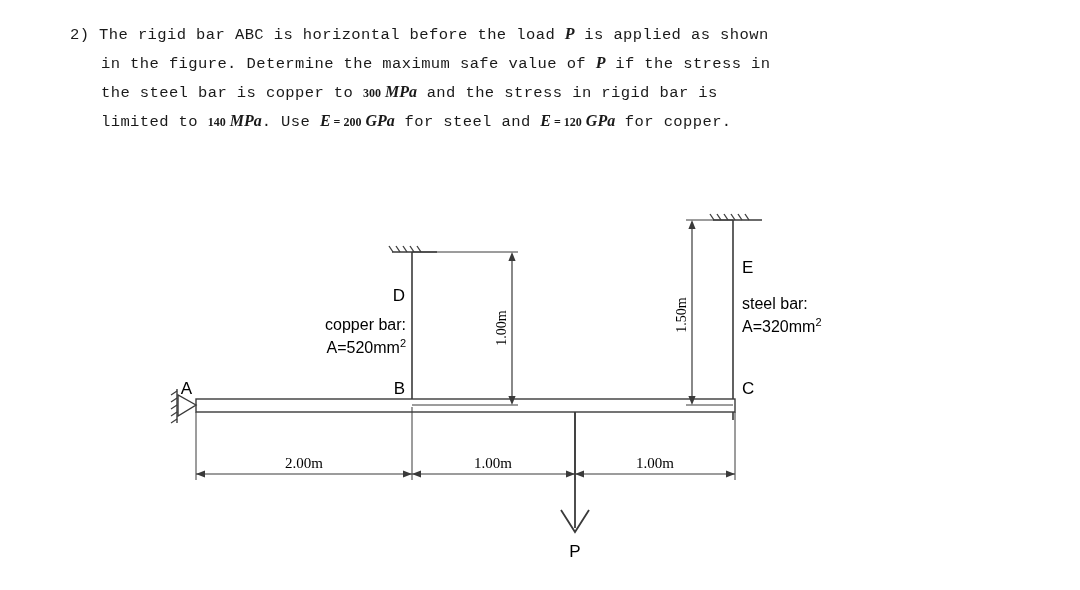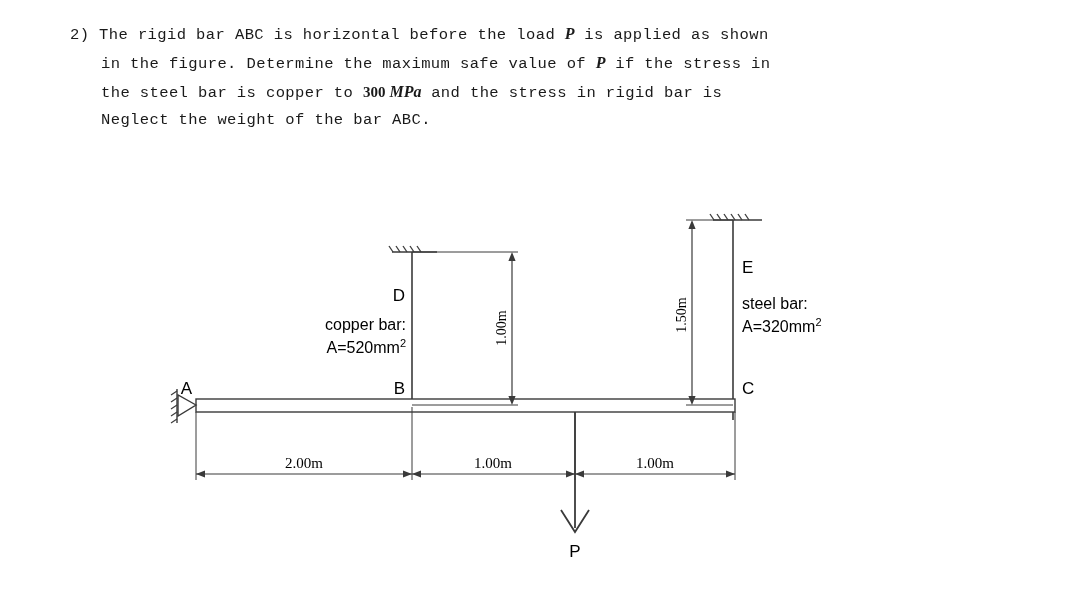--- a/index.html
+++ b/index.html
@@ -38,21 +38,21 @@
     font-family: "Liberation Serif", "DejaVu Serif", serif;
     font-style: italic;
     font-weight: bold;
     font-size: 16px;
     letter-spacing: 0;
   }
   .mathnum {
     font-family: "Liberation Serif", "DejaVu Serif", serif;
     font-weight: bold;
     font-style: normal;
-    font-size: 15px;
+    font-size: 12px;
     letter-spacing: 0;
     margin-top: 40px;
   }
 
   
   #figure {
     position: absolute;
     left: 0;
     top: 180px;
     width: 1080px;
@@ -88,21 +88,21 @@
 </style>
 </head>
 <body>
 
 <div id="page">
 
   <div id="problem-text">
       <div class="line"><span>2) </span><span>The rigid bar ABC is horizontal before the load </span><span class="mathit">P</span><span> is applied as shown</span></div>
       <div class="line indent"><span>in the figure. Determine the maximum safe value of </span><span class="mathit">P</span><span> if the stress in</span></div>
       <div class="line indent"><span>the steel bar is copper to </span><span class="mathnum">300</span><span class="mathit"> MPa</span><span> and the stress in rigid bar is</span></div>
-      <div class="line indent"><span>Neglect the weight of the bar ABC.</span></div>
+      <div class="line indent"><span>limited to </span><span class="mathnum">140</span><span class="mathit"> MPa</span><span>. Use </span><span class="mathit">E</span><span class="mathnum"> = 200</span><span class="mathit"> GPa</span><span> for steel and </span><span class="mathit">E</span><span class="mathnum"> = 120</span><span class="mathit"> GPa</span><span> for copper.</span></div>
     </div>
 
   <div id="figure">
     <svg width="1080" height="410" viewBox="0 0 1080 410" xmlns="http://www.w3.org/2000/svg">
 
       <g>
         <line x1="392" y1="72" x2="437" y2="72" stroke="#3a3a3a" stroke-width="1.3"></line>
         <line x1="393" y1="72" x2="389" y2="66" stroke="#3a3a3a" stroke-width="1.3"></line>
         <line x1="400" y1="72" x2="396" y2="66" stroke="#3a3a3a" stroke-width="1.3"></line>
         <line x1="407" y1="72" x2="403" y2="66" stroke="#3a3a3a" stroke-width="1.3"></line>

